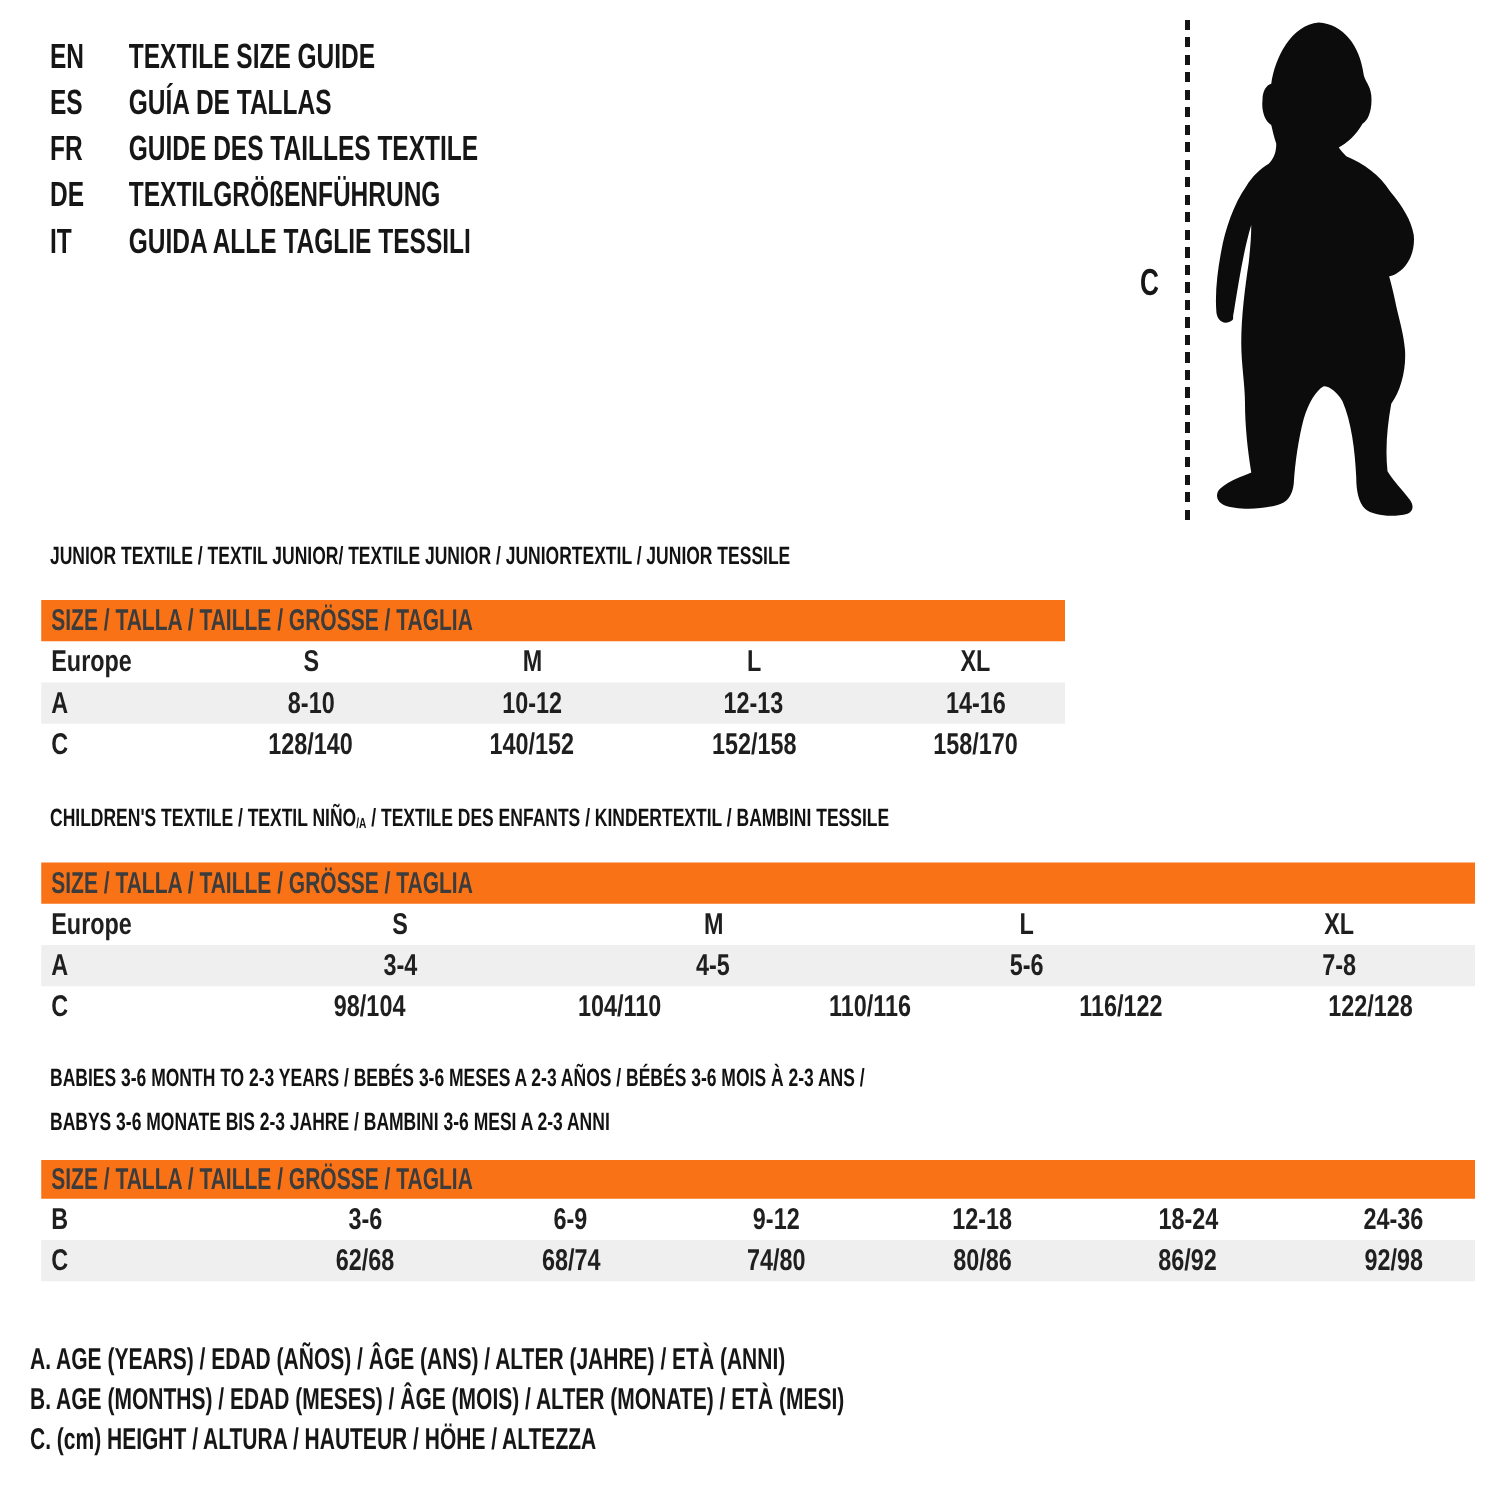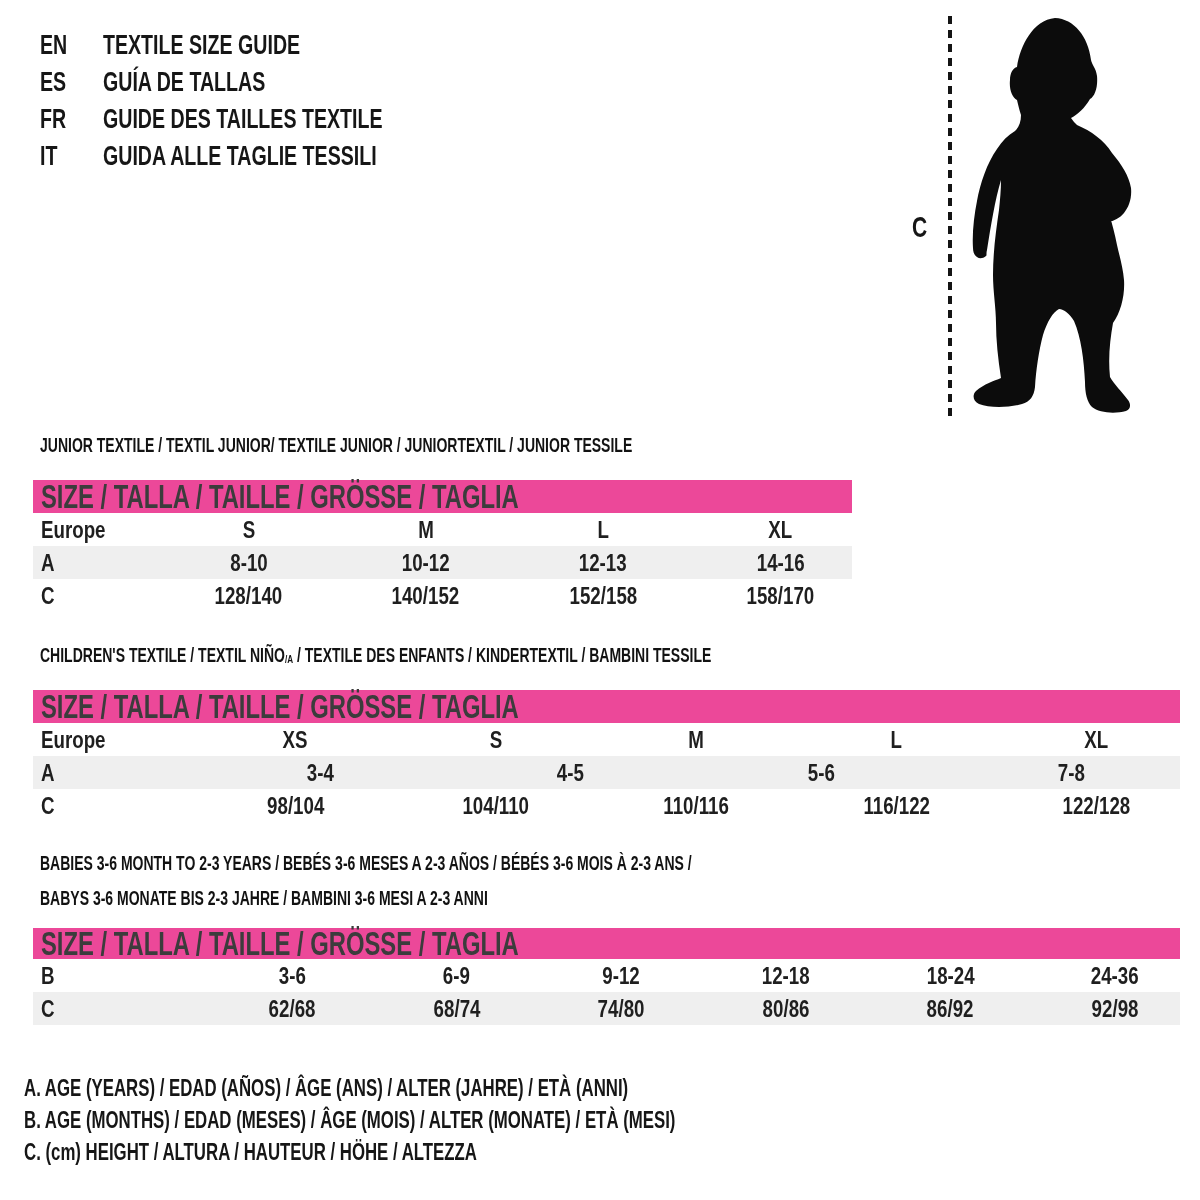--- a/index.html
+++ b/index.html
@@ -17,21 +17,21 @@
   
   .dash-line{left:948px;top:16px;width:4px;height:400px;
              background:repeating-linear-gradient(to bottom,#141414 0 8px,transparent 8px 14px);}
   .c-label{left:912px;top:210px;font-size:30px;line-height:34px;color:#161616;}
   
   .sec-title{font-size:20px;line-height:30px;color:#121212;}
   .sub{font-size:0.58em;vertical-align:-0.12em;}
   .two-line{line-height:35px;}
   
   .tbl{position:absolute;}
-  .band{height:33px;line-height:33px;background:#ec4899;color:#3c3c3c;font-size:34px;padding-left:8px;box-sizing:border-box;text-decoration:underline;}
+  .band{height:33px;line-height:33px;background:#f97316;color:#3c3c3c;font-size:24px;padding-left:8px;box-sizing:border-box;text-decoration:underline;}
   .trow{display:flex;height:33px;line-height:33px;font-size:24px;gap:34px;}
   .trow.alt{background:#efefef;}
   .lbl{box-sizing:border-box;padding-left:8px;text-align:left;}
   .junior .lbl{width:110px;}
   .children .lbl{width:145px;}
   .babies .lbl{width:160px;}
   .cell{flex:1;text-align:center;}
   
   .legend{left:24px;top:1072px;}
   .legend-row{height:32px;line-height:32px;font-size:24px;color:#161616;}
@@ -39,20 +39,21 @@
 </style>
 </head>
 <body>
 
 <div class="page">
 
   <div class="abs langs">
     <div class="lang-row"><span class="lang-code"><span class="cx">EN</span></span><span class="cx">TEXTILE SIZE GUIDE</span></div>
     <div class="lang-row"><span class="lang-code"><span class="cx">ES</span></span><span class="cx">GUÍA DE TALLAS</span></div>
     <div class="lang-row"><span class="lang-code"><span class="cx">FR</span></span><span class="cx">GUIDE DES TAILLES TEXTILE</span></div>
+    <div class="lang-row"><span class="lang-code"><span class="cx">DE</span></span><span class="cx">TEXTILGRÖßENFÜHRUNG</span></div>
     <div class="lang-row"><span class="lang-code"><span class="cx">IT</span></span><span class="cx">GUIDA ALLE TAGLIE TESSILI</span></div>
   </div>
 
   <div class="abs dash-line"></div>
   <div class="abs c-label"><span class="cx">C</span></div>
   <svg class="baby" width="175" height="405" viewBox="0 0 175 405" aria-hidden="true">
     <path fill="#0c0c0c" d="
       M 90 8
       C 109 9 123 26 126 50
       C 127 55 131 58 132 66
@@ -125,21 +126,20 @@
     </div>
   </div>
 
   <div class="abs sec-title" style="left:40px;top:640px;">
     <span class="cx"><span>CHILDREN'S TEXTILE / TEXTIL NIÑO</span><span class="sub">/A</span><span> / TEXTILE DES ENFANTS / KINDERTEXTIL / BAMBINI TESSILE</span></span>
   </div>
   <div class="tbl children" style="left:33px;top:690px;width:1147px;">
     <div class="band"><span class="cx">SIZE / TALLA / TAILLE / GRÖSSE / TAGLIA</span></div>
     <div class="trow">
       <div class="lbl"><span class="cxn">Europe</span></div>
-      <div class="cell ctr"><span class="cxn">XS</span></div>
       <div class="cell ctr"><span class="cxn">S</span></div>
       <div class="cell ctr"><span class="cxn">M</span></div>
       <div class="cell ctr"><span class="cxn">L</span></div>
       <div class="cell ctr"><span class="cxn">XL</span></div>
     </div>
     <div class="trow alt">
       <div class="lbl"><span class="cxn">A</span></div>
       <div class="cell ctr"><span class="cxn">3-4</span></div>
       <div class="cell ctr"><span class="cxn">4-5</span></div>
       <div class="cell ctr"><span class="cxn">5-6</span></div>

